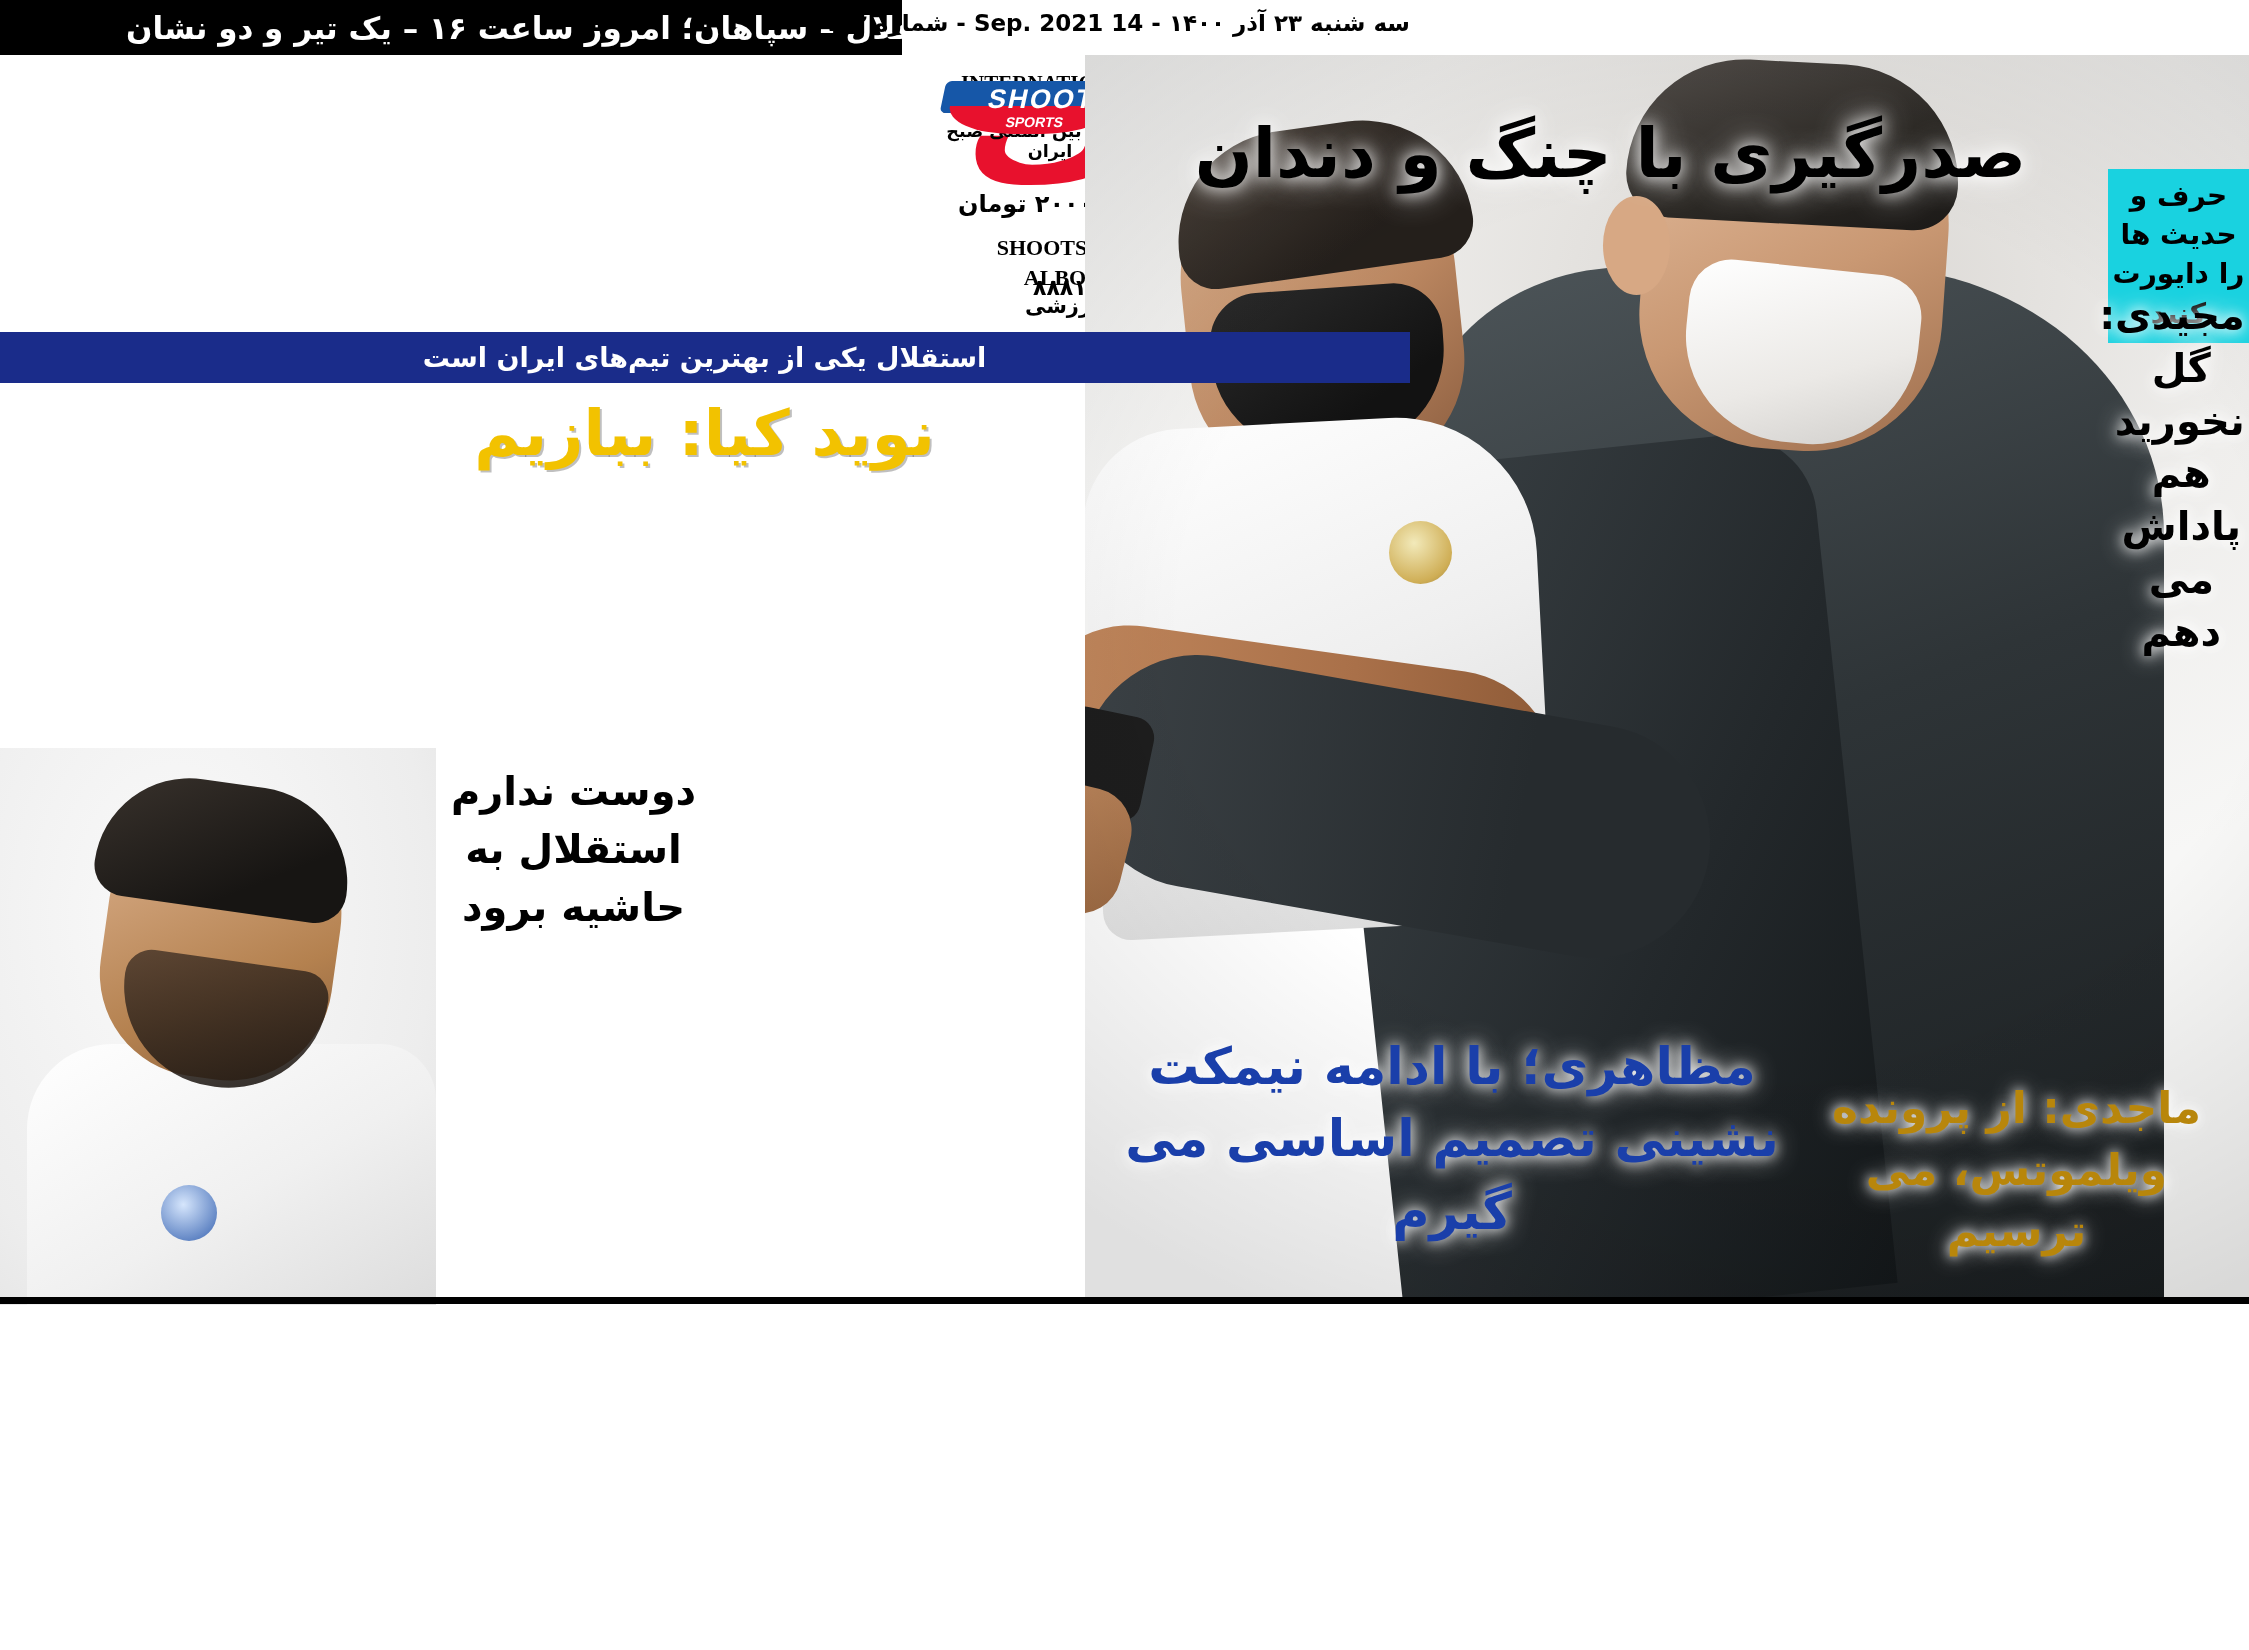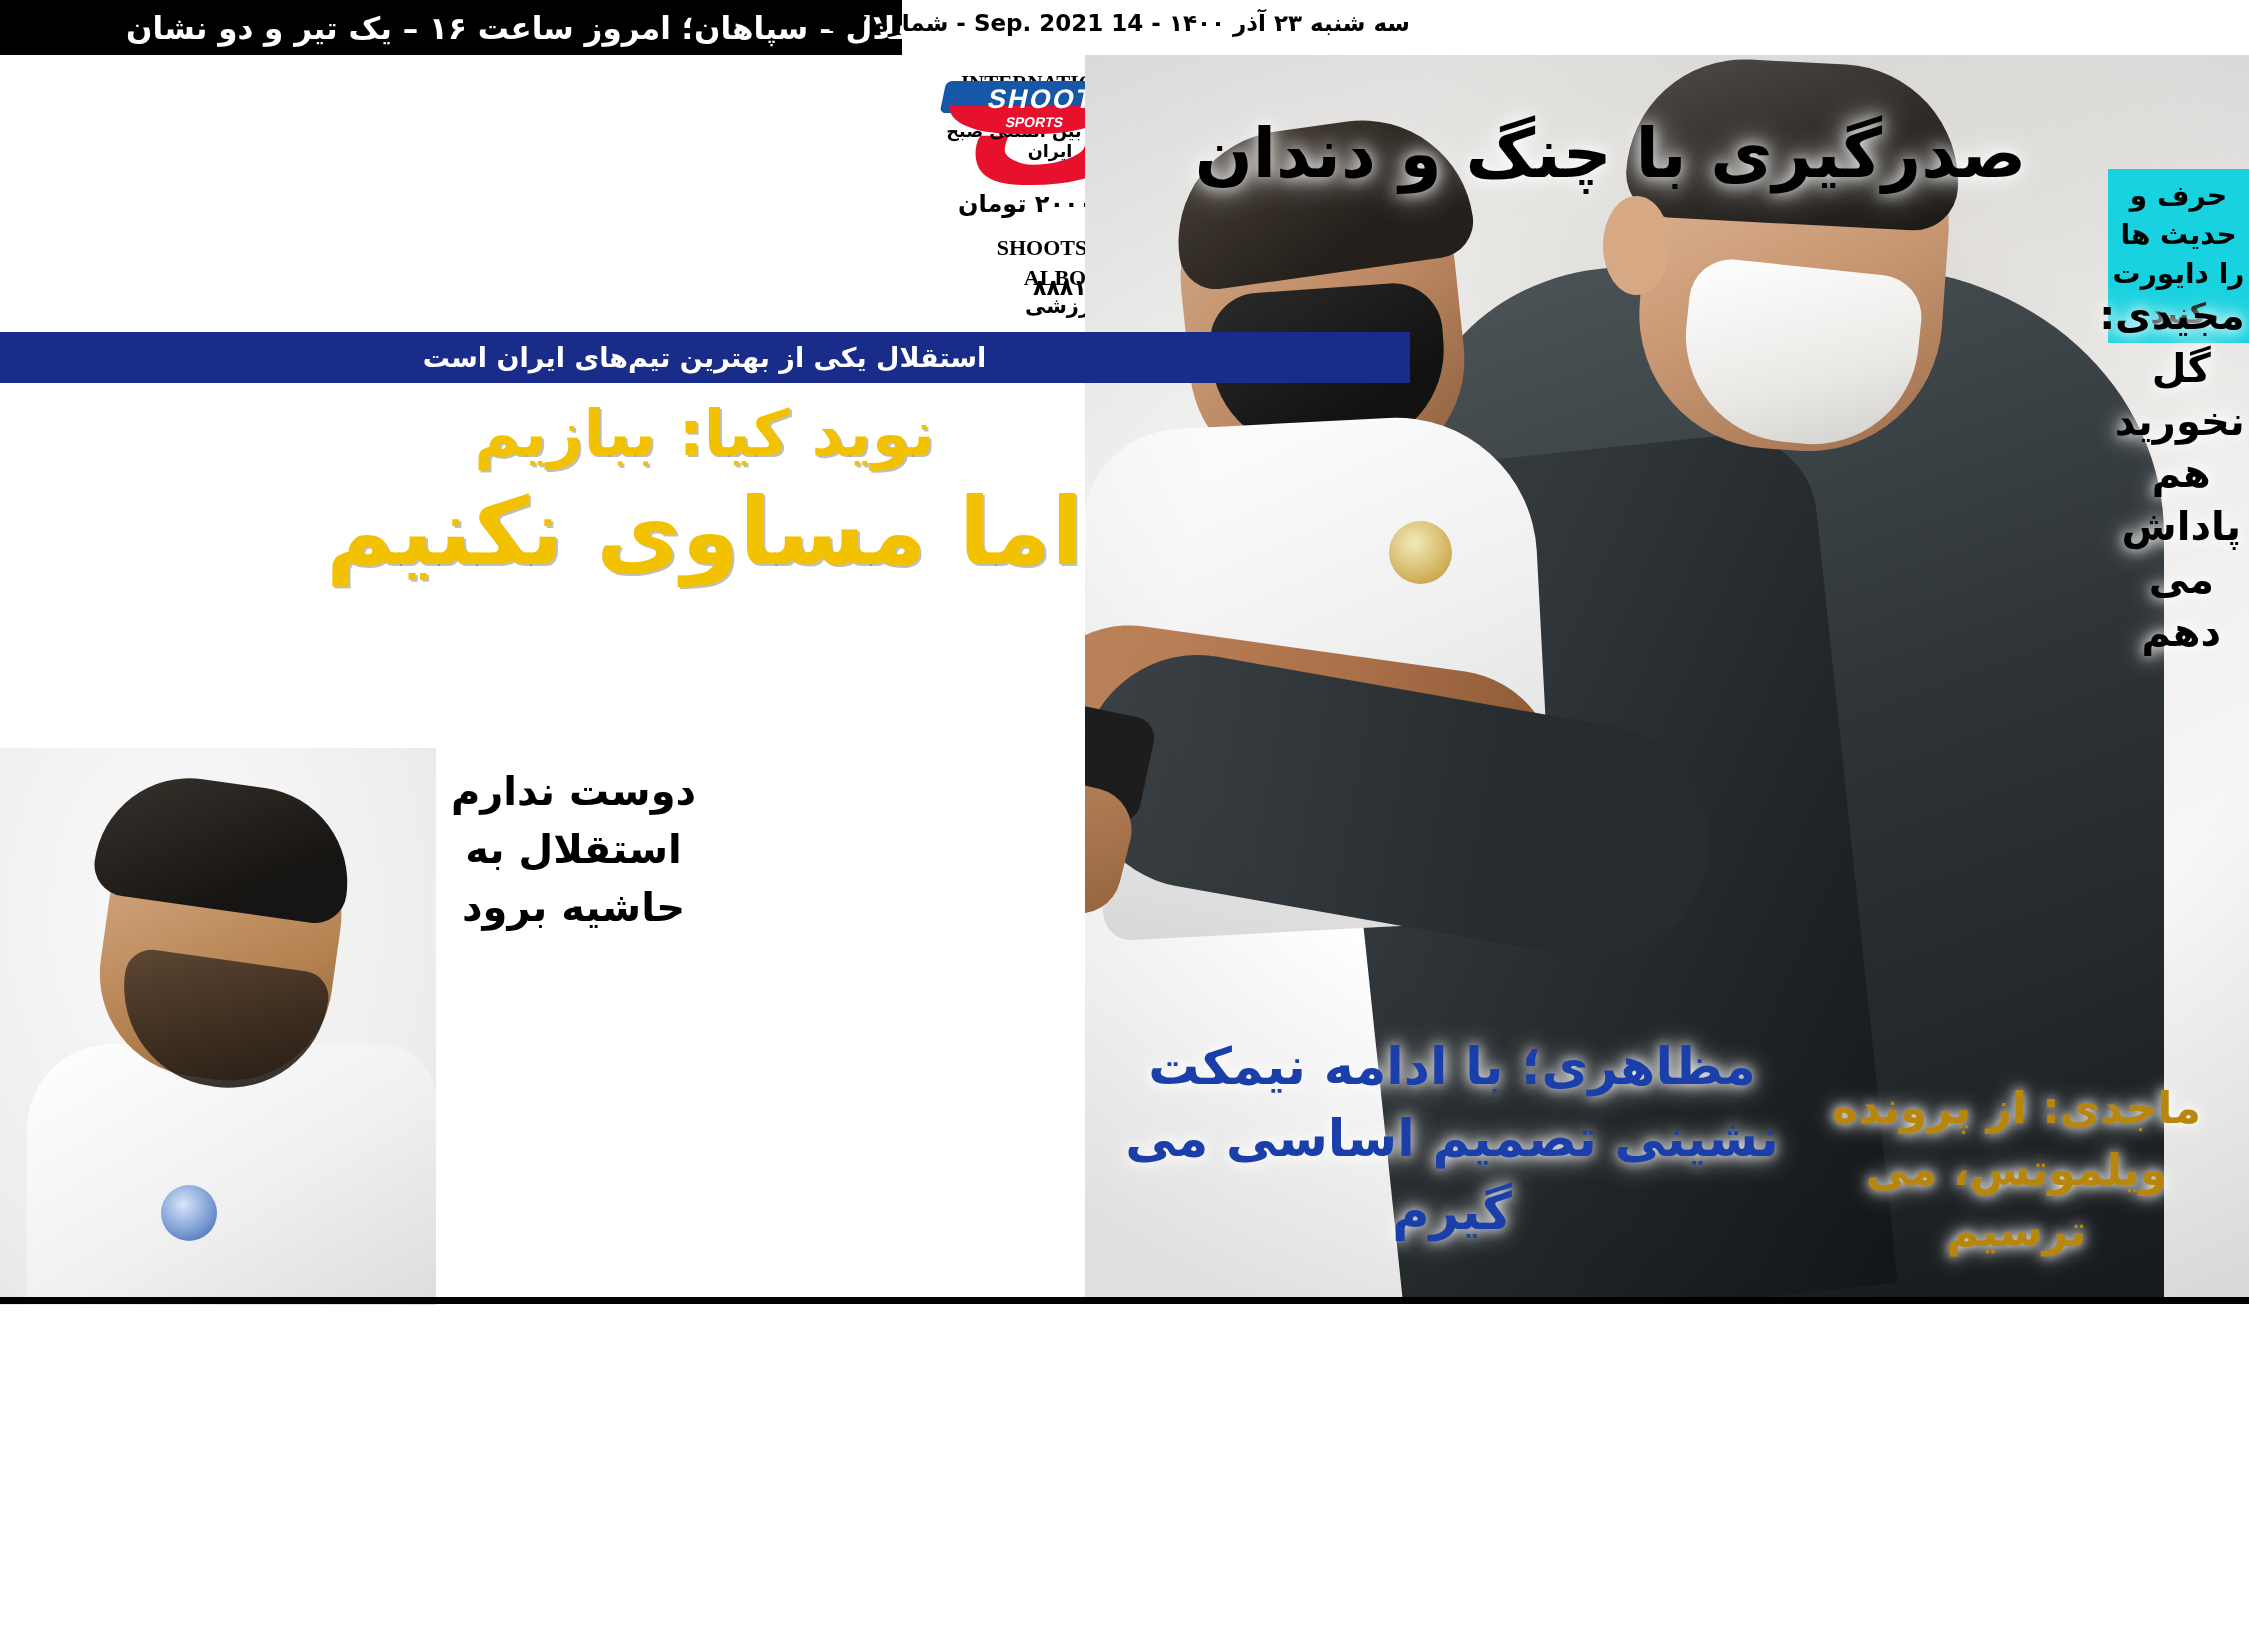--- a/index.html
+++ b/index.html
@@ -689,21 +689,20 @@
     <div class="mazaheri">مظاهری؛ با ادامه نیمکت نشینی تصمیم اساسی می گیرم</div>
     <div class="quote-majdi">ماجدی: از پرونده ویلموتس، می ترسیم</div>
   </div>
 
   <div class="cyan-box">حرف و حدیث ها را دایورت کنید</div>
   <div class="quote-majidi">مجیدی: گل نخورید هم پاداش می دهم</div>
 
   <div class="blue-bar">استقلال یکی از بهترین تیم‌های ایران است</div>
   <div class="main-headline">
     <div class="l1">نوید کیا: ببازیم</div>
-    <div class="l2">اما مساوی نکنیم</div>
   </div>
 
   <div class="mini-photo">
     <div class="mp-bg"></div>
     <div class="mp-shirt"></div>
     <div class="mp-head"></div>
     <div class="mp-hair"></div>
     <div class="mp-beard"></div>
     <div class="mp-crest"></div>
   </div>

